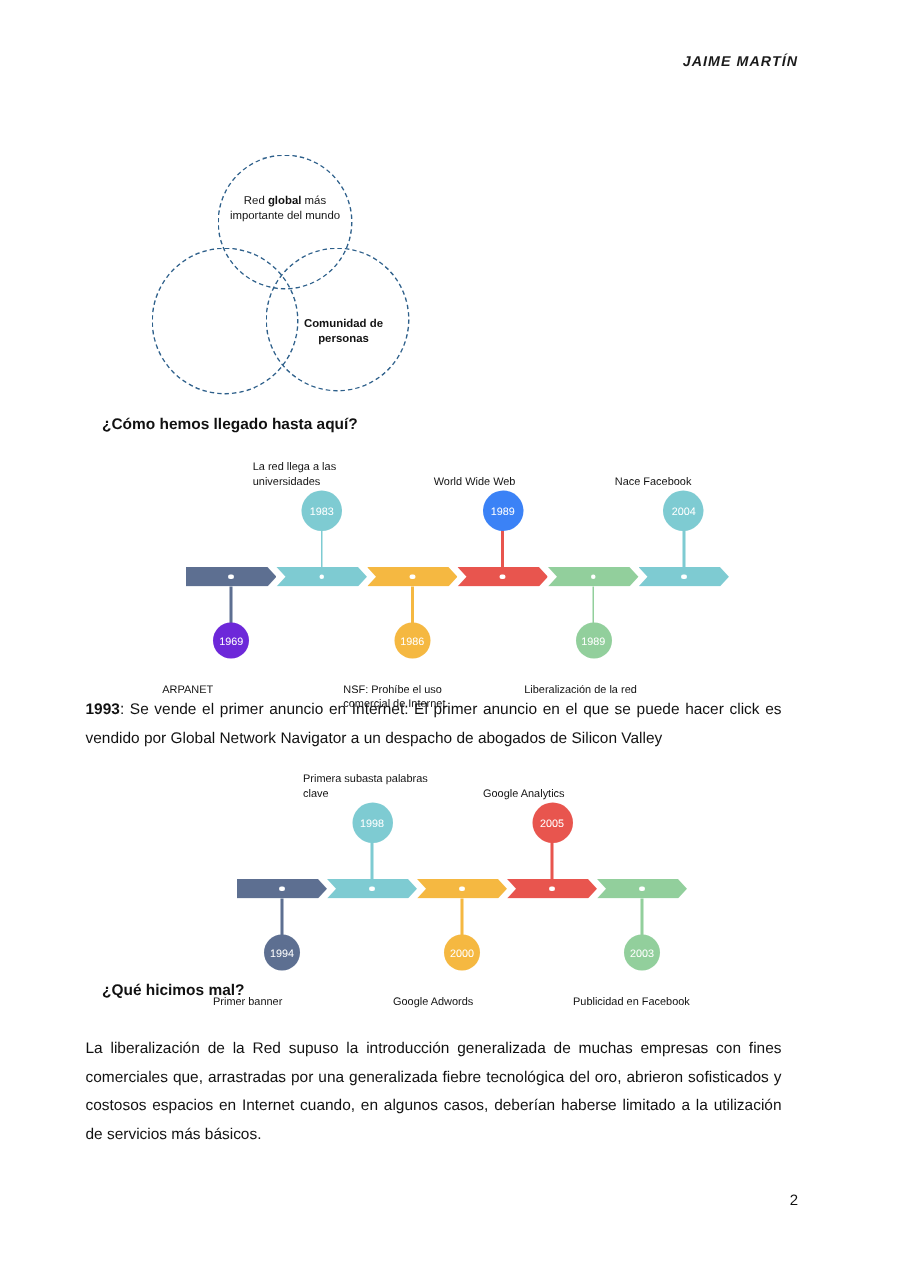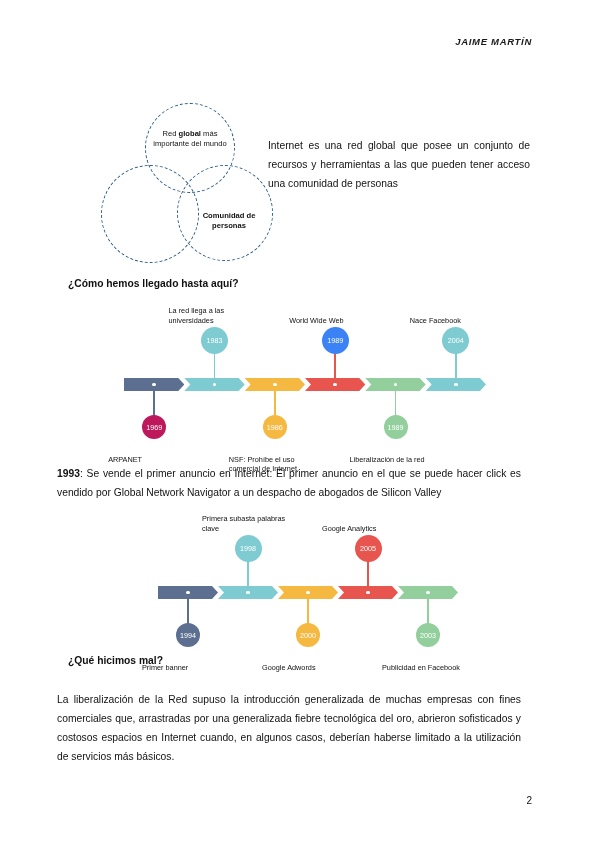--- a/index.html
+++ b/index.html
@@ -200,21 +200,20 @@
     <div class="venn-circle venn-c-top"></div>
     <div class="venn-circle venn-c-left"></div>
     <div class="venn-circle venn-c-right"></div>
 
     <div class="venn-label l-top"><span>Red </span><b>global</b><span> más importante del mundo</span></div>
 
 
     <div class="venn-label l-right">Comunidad de personas</div>
   </div>
 
-  <div class="intro">Internet es una red global que posee un conjunto de recursos y herramientas a las que pueden tener acceso una comunidad de personas</div>
 
   <div class="heading h-como">¿Cómo hemos llegado hasta aquí?</div>
 
   <div class="timeline tl-1" id="timeline-1">
       <div class="tl-bar">
         <div class="seg">
           <div class="seg-body" style="background: rgb(93, 111, 145);"></div>
           <div class="seg-dot"></div>
         </div>
         <div class="seg">
@@ -233,21 +232,21 @@
           <div class="seg-body" style="background: rgb(146, 207, 156);"></div>
           <div class="seg-dot"></div>
         </div>
         <div class="seg">
           <div class="seg-body" style="background: rgb(126, 203, 210);"></div>
           <div class="seg-dot"></div>
         </div>
       </div>
       <div class="node node-down" style="left: 8.33333%; top: 83px;">
         <div class="stem" style="background: rgb(93, 111, 145);"></div>
-        <div class="bubble bub-sm" style="background: #be185d;">1969</div>
+        <div class="bubble bub-sm" style="background: #6d28d9;">1969</div>
         <div class="cap">ARPANET</div>
       </div>
       <div class="node node-up" style="left: 25%; top: 70px;">
         <div class="stem" style="background: rgb(126, 203, 210);"></div>
         <div class="bubble bub-lg" style="background: rgb(126, 203, 210);">1983</div>
         <div class="cap">La red llega a las universidades</div>
       </div>
       <div class="node node-down" style="left: 41.6667%; top: 83px;">
         <div class="stem" style="background: rgb(245, 184, 65);"></div>
         <div class="bubble bub-sm" style="background: rgb(245, 184, 65);">1986</div>

